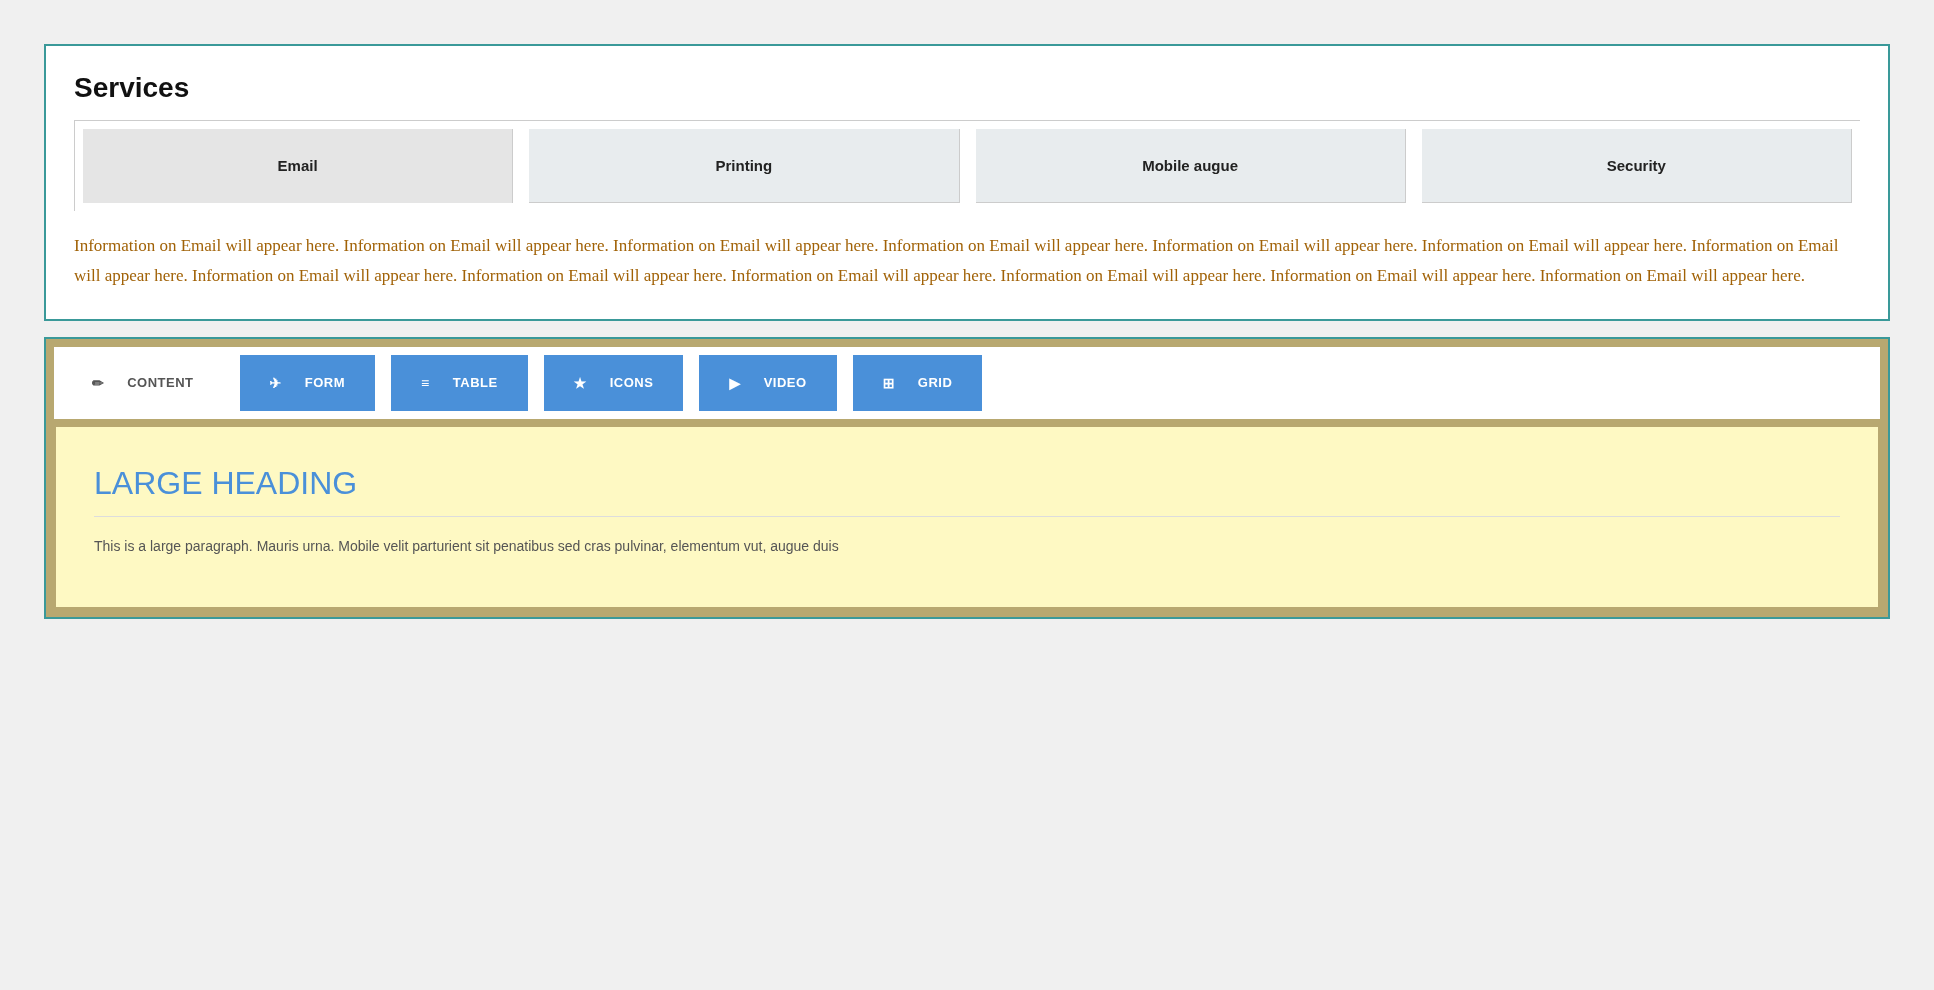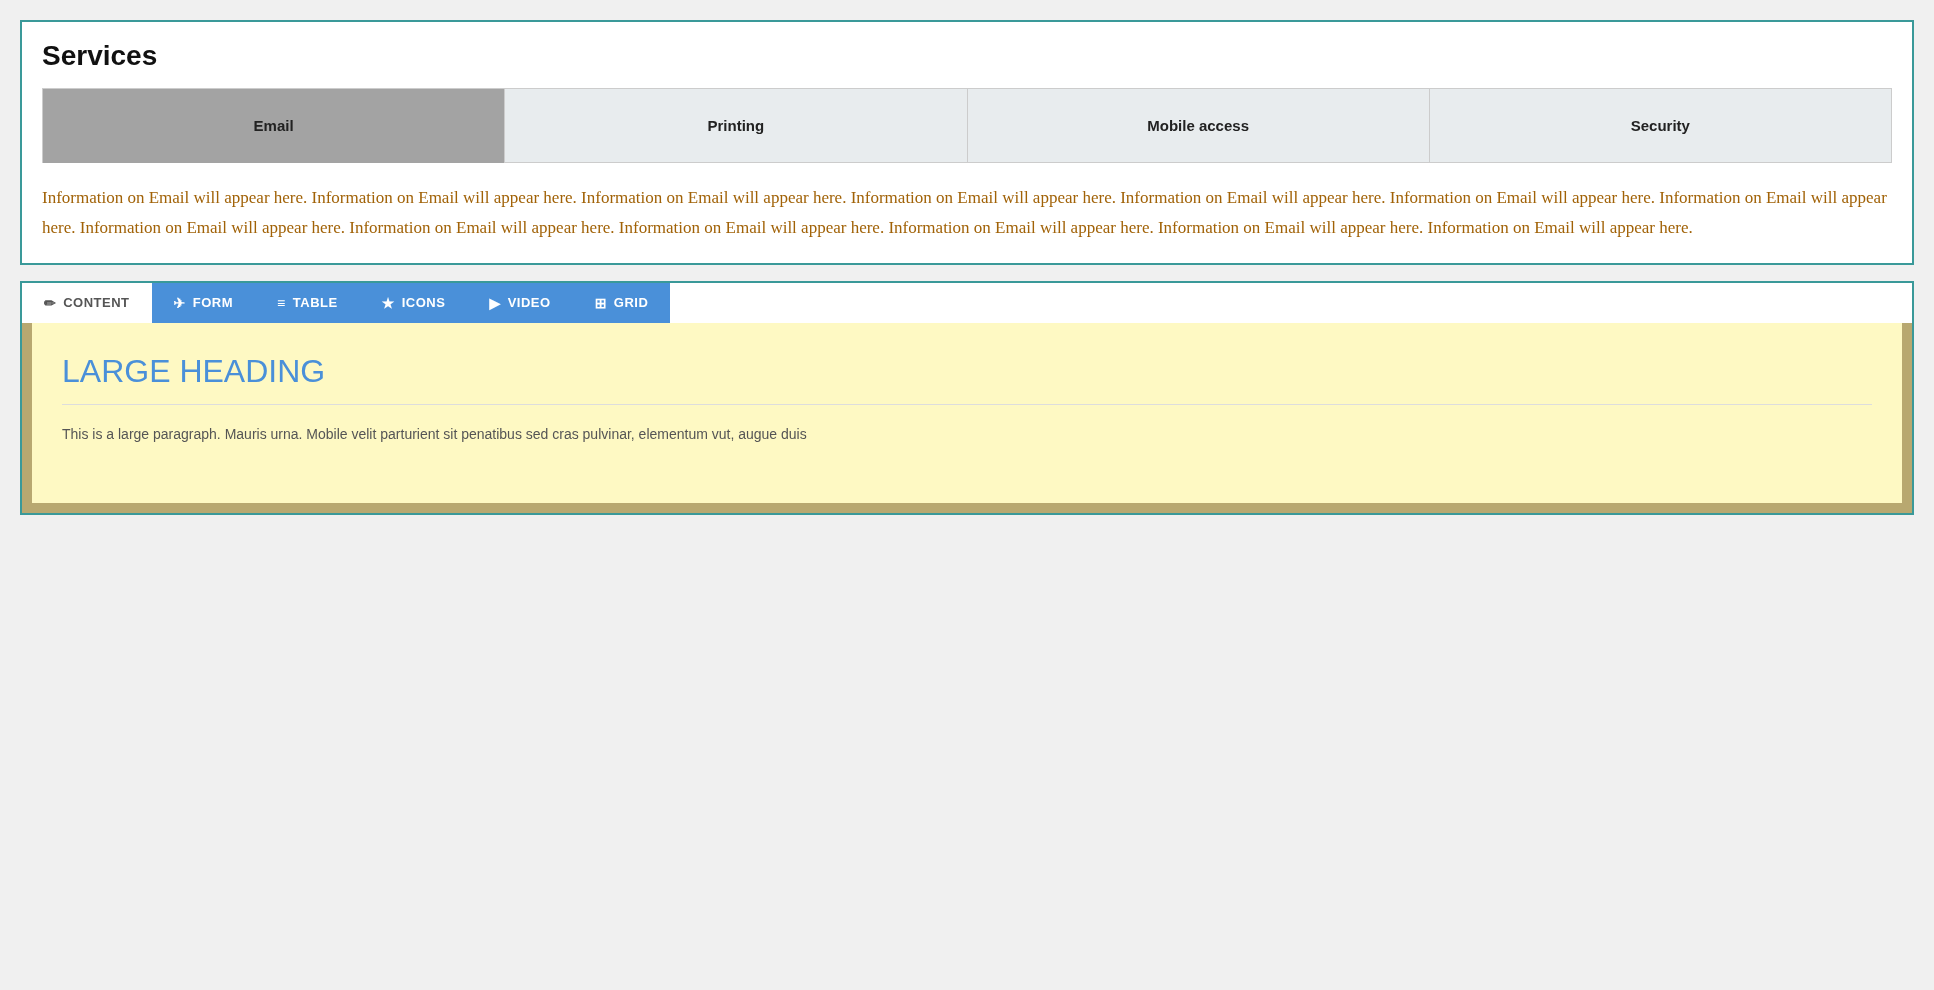--- a/index.html
+++ b/index.html
@@ -1,17 +1,17 @@
 <!DOCTYPE html>
 <html><head>
   <meta charset="utf-8">
   <style>
     * {
       box-sizing: border-box;
-      margin: 0;
+      margin: 8px;
       padding: 0;
     }
 
     body {
       font-family: Arial, sans-serif;
       background: #f0f0f0;
       padding: 20px;
     }
 
     
@@ -43,21 +43,21 @@
       font-weight: 700;
       font-size: 15px;
       color: #222;
       border-right: 1px solid #ccc;
       border-bottom: 1px solid #ccc;
       background: #e8ecee;
       cursor: pointer;
     }
 
     .tab-item.active {
-      background: #a3a3a3;
+      background: #e5e5e5;
       border-bottom: none;
     }
 
     .tab-content-text {
       font-size: 17px;
       color: #a16207;
       line-height: 1.75;
       font-family: Liberation Serif, serif;
     }
 
@@ -136,21 +136,21 @@
   <div class="services-title">Services</div>
 
   <div class="tabs-row">
     <div class="tab-item active">
       <span>Email</span>
     </div>
     <div class="tab-item">
       <span>Printing</span>
     </div>
     <div class="tab-item">
-      <span>Mobile access</span>
+      <span>Mobile augue</span>
     </div>
     <div class="tab-item">
       <span>Security</span>
     </div>
   </div>
 
   <div class="tab-content-text">Information on Email will appear here. Information on Email will appear here. Information on Email will appear here. Information on Email will appear here. Information on Email will appear here. Information on Email will appear here. Information on Email will appear here. Information on Email will appear here. Information on Email will appear here. Information on Email will appear here. Information on Email will appear here. Information on Email will appear here. Information on Email will appear here.</div>
 </div>
 
 <div class="editor-widget">

